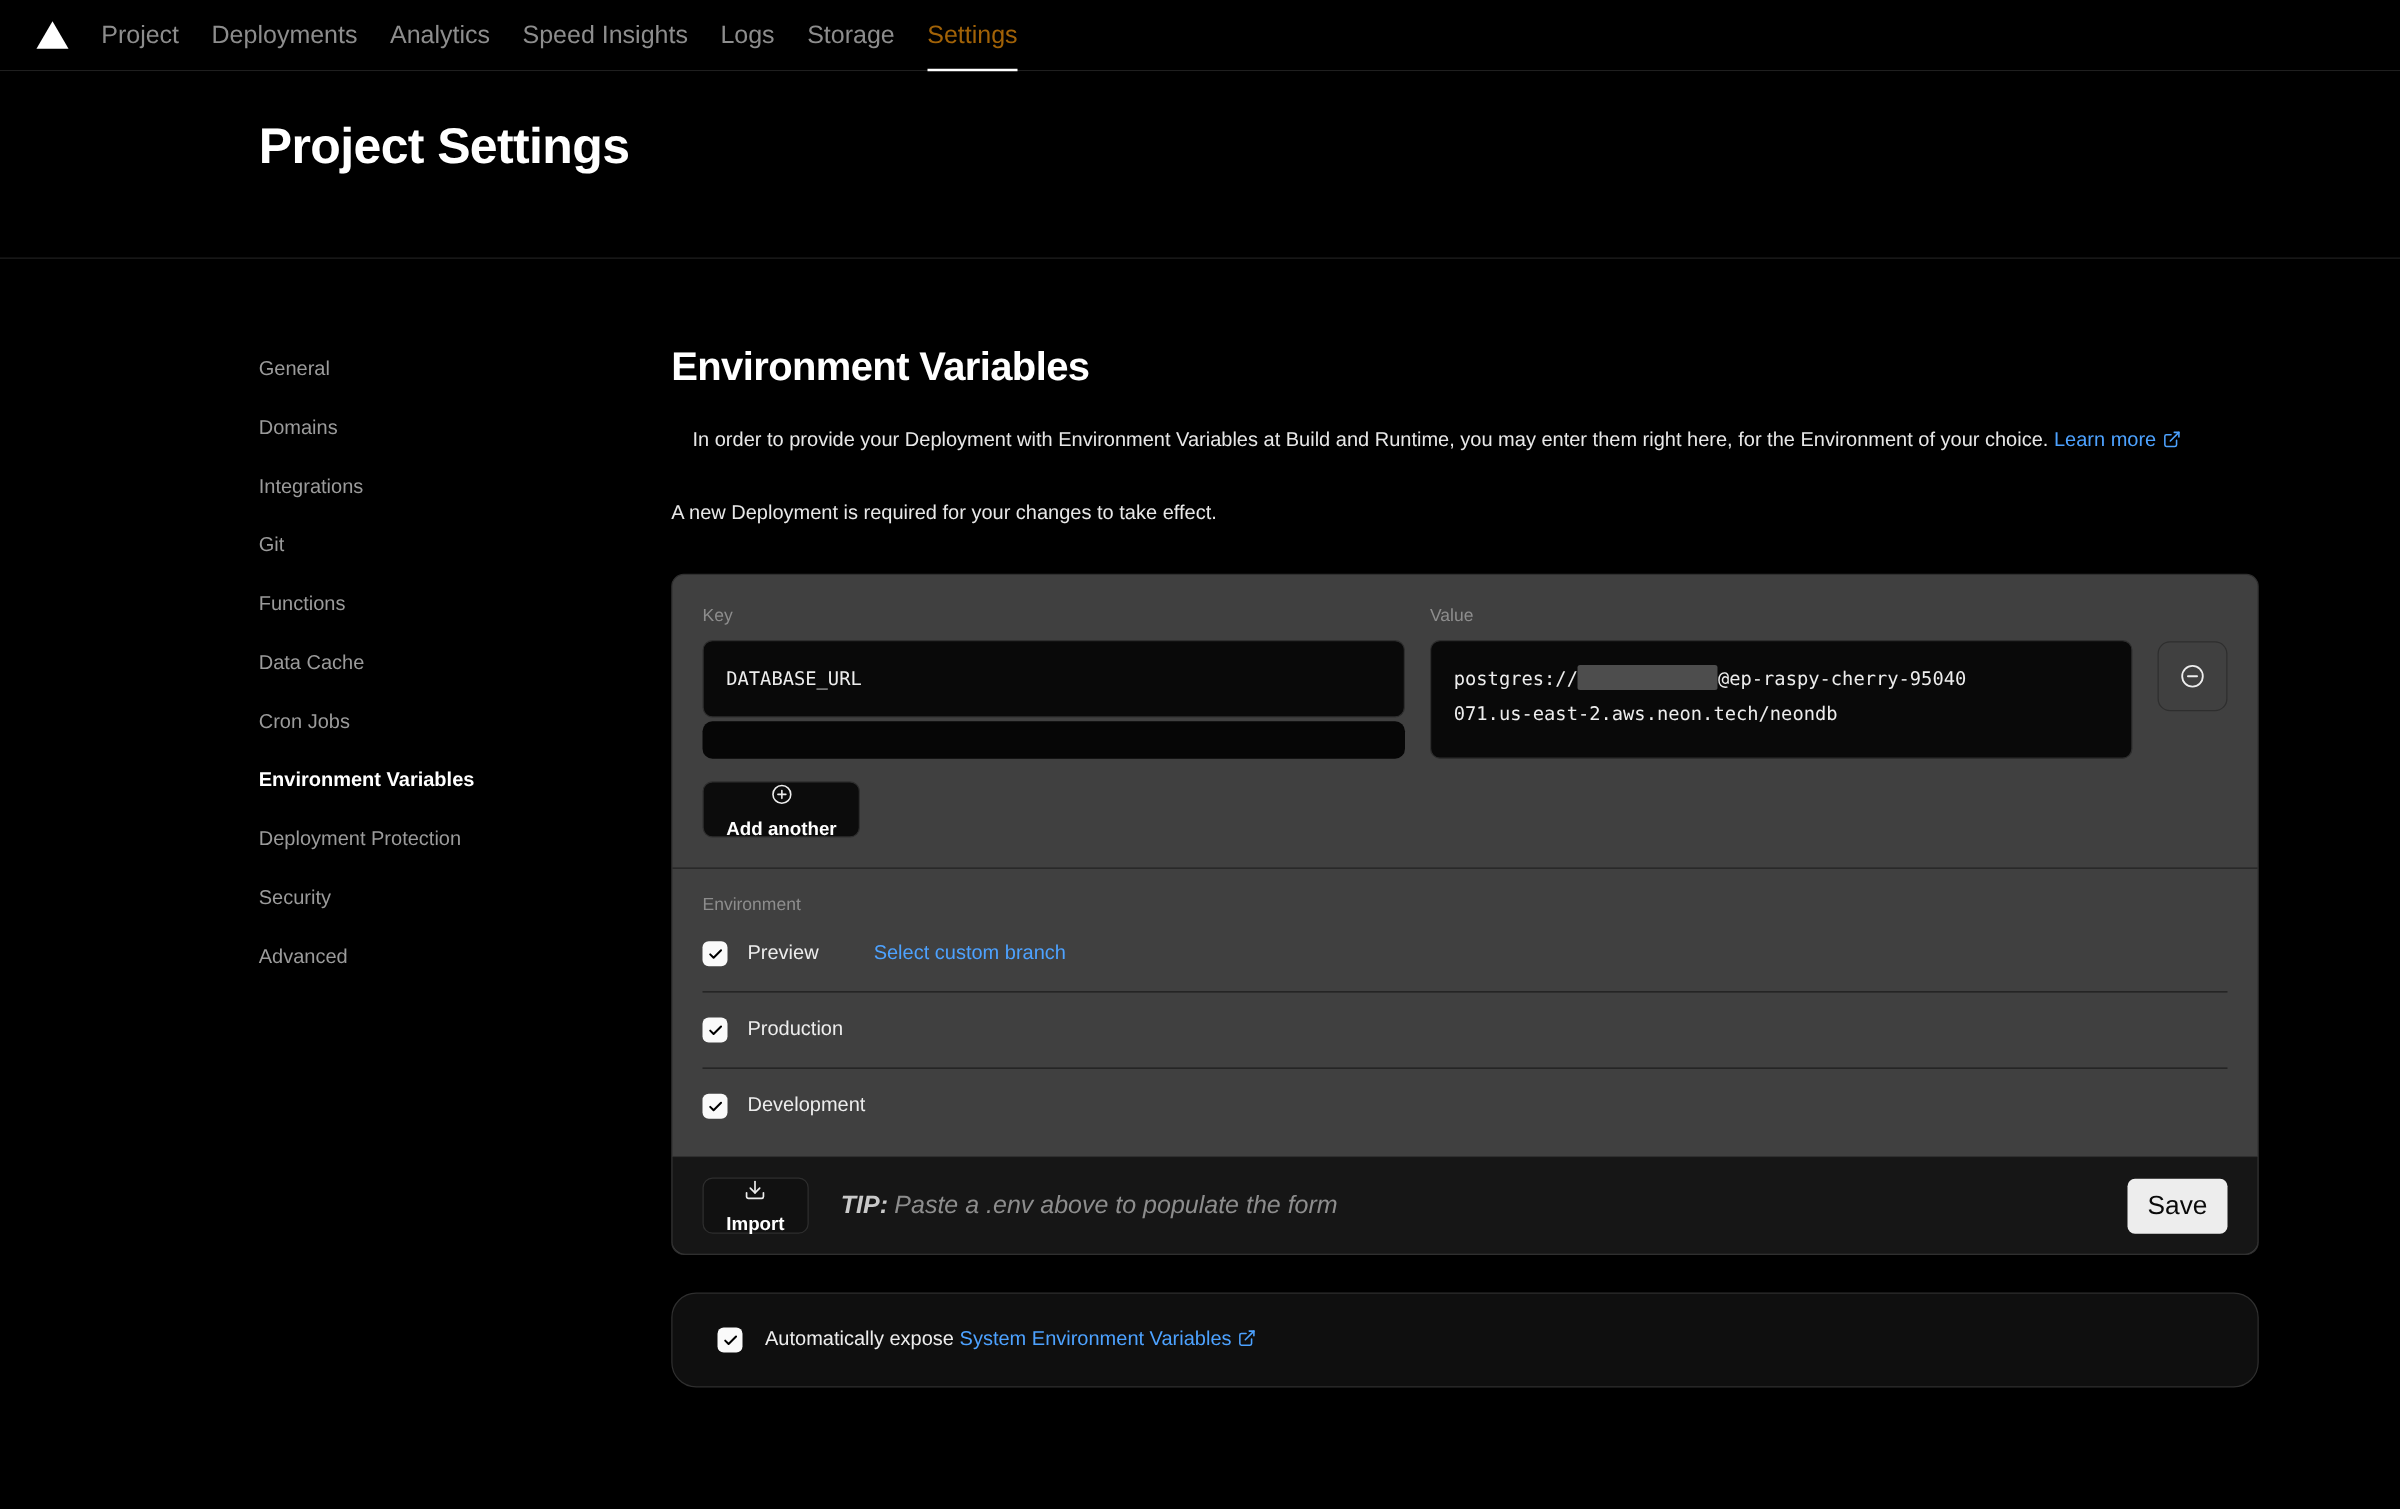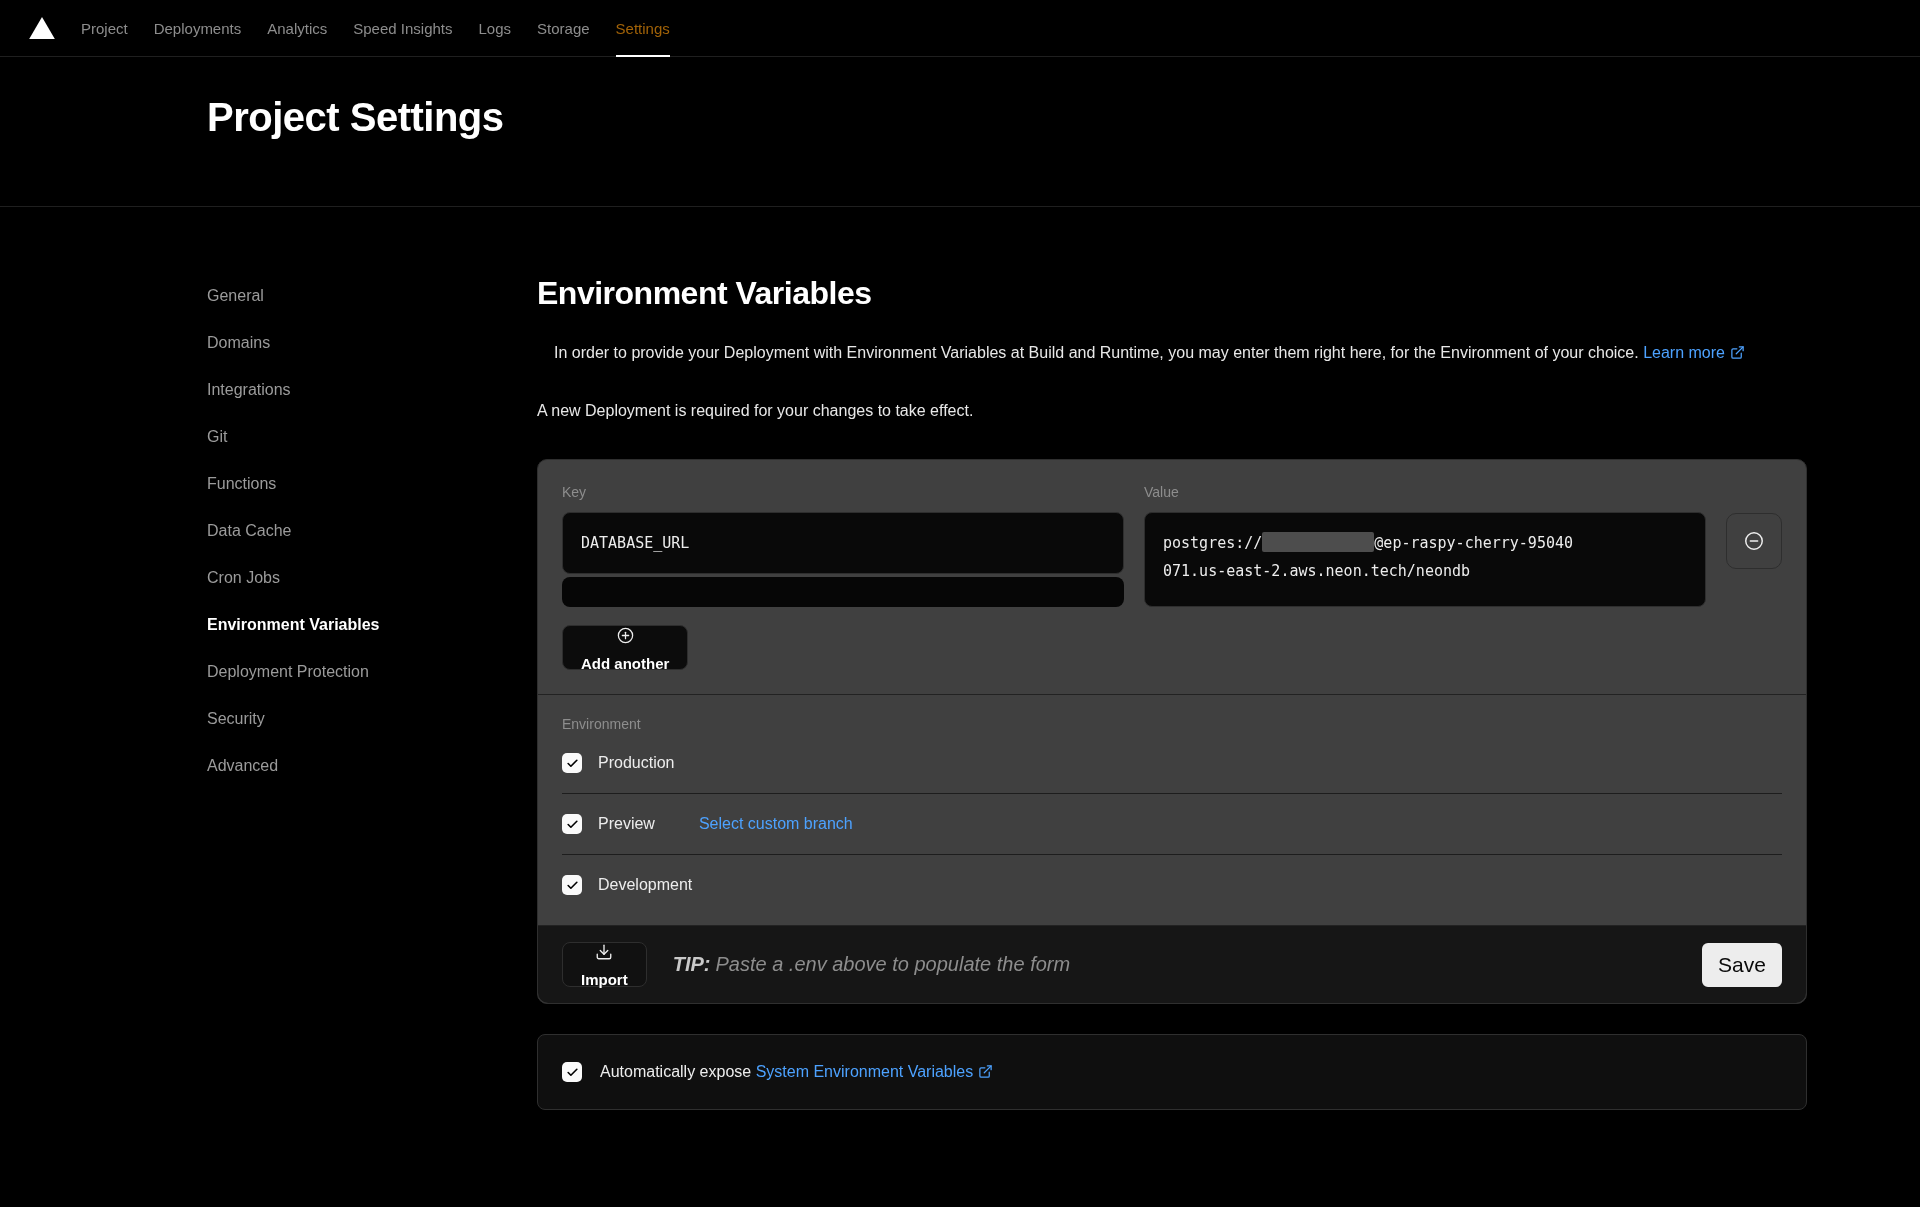--- a/index.html
+++ b/index.html
@@ -7,21 +7,21 @@
   body {
     width:1920px; height:1207px; overflow:hidden;
     background:#000; color:#ededed;
     font-family:"Liberation Sans", sans-serif;
   }
   svg { display:block; }
 
   
   .topnav { height:57px; border-bottom:1px solid #1f1f1f; display:flex; align-items:stretch; padding:0 24px; background:#000; }
   .logo-wrap { display:flex; align-items:center; margin:0 12px 0 4px; }
-  .nav-item { color:#8d8d8d; font-size:15px; padding:0 13px; display:flex; align-items:center; position:relative; cursor:pointer;text-align:right; }
+  .nav-item { color:#8d8d8d; font-size:20px; padding:0 13px; display:flex; align-items:center; position:relative; cursor:pointer;text-align:right; }
   .nav-item.active { color:#a16207; font-weight:500; }
   .nav-item.active::after { content:""; position:absolute; left:13px; right:13px; bottom:-1px; height:2px; background:#fff; }
 
   
   .page-header { height:150px; border-bottom:1px solid #1f1f1f; background:#000; }
   .page-title { margin:0; padding:30px 0 0 207px; font-size:40px; line-height:60px; font-weight:700; color:#fff; letter-spacing:-0.5px; }
 
   
   .content { display:flex; }
   .sidebar { width:330px; margin-left:207px; padding-top:80px; flex-shrink:0; }
@@ -63,21 +63,21 @@
   .env-link { font-size:16px; margin-left:28px; }
 
   .card-footer { border-top:1px solid #222; background:#161616; border-radius:0 0 10px 10px; padding:16px 24px; display:flex; align-items:center; }
   .import-btn { margin-top:0; background:#111; }
   .tip { margin:0 0 0 26px; font-size:20px; color:#8d8d8d;font-style:italic; }
   .tip-bold { color:#c9c9c9; font-weight:700; margin-right:5px; }
   .btn-primary { margin-left:auto; width:80px; height:44px; background:#ededed; color:#0a0a0a; border:none; border-radius:6px;
     font-size:21px; font-weight:500; font-family:"Liberation Sans", sans-serif; cursor:pointer; }
 
   
-  .expose-card { margin-top:30px; border:1px solid #2f2f2f; border-radius:8px; background:#0f0f0f; padding:27px 24px; display:flex; align-items:center; gap:18px; }
+  .expose-card { margin-top:30px; border:1px solid #2f2f2f; border-radius:20px; background:#0f0f0f; padding:27px 36px; display:flex; align-items:center; gap:18px; }
   .expose-text { font-size:16px; color:#ededed; }
 </style>
 </head>
 <body>
 
 <header class="topnav">
   <span class="logo-wrap">
     <svg width="28" height="28" viewBox="0 0 24 24">
         <path d="M12 2.5 L23 21.5 H1 Z" fill="#fff"></path>
       </svg>
@@ -165,31 +165,31 @@
 
       <div class="env-section">
         <span class="env-label">Environment</span>
 
         <div class="env-row bordered">
           <span class="checkbox">
             <svg width="13" height="13" viewBox="0 0 24 24" fill="none" stroke="#000" stroke-width="3" stroke-linecap="round" stroke-linejoin="round">
                 <polyline points="20 6 9 17 4 12"></polyline>
               </svg>
           </span>
-          <span class="env-name">Production</span>
+          <span class="env-name">Preview</span>
+          <span class="link env-link">Select custom branch</span>
         </div>
 
         <div class="env-row bordered">
           <span class="checkbox">
             <svg width="13" height="13" viewBox="0 0 24 24" fill="none" stroke="#000" stroke-width="3" stroke-linecap="round" stroke-linejoin="round">
                 <polyline points="20 6 9 17 4 12"></polyline>
               </svg>
           </span>
-          <span class="env-name">Preview</span>
-          <span class="link env-link">Select custom branch</span>
+          <span class="env-name">Production</span>
         </div>
 
         <div class="env-row">
           <span class="checkbox">
             <svg width="13" height="13" viewBox="0 0 24 24" fill="none" stroke="#000" stroke-width="3" stroke-linecap="round" stroke-linejoin="round">
                 <polyline points="20 6 9 17 4 12"></polyline>
               </svg>
           </span>
           <span class="env-name">Development</span>
         </div>

